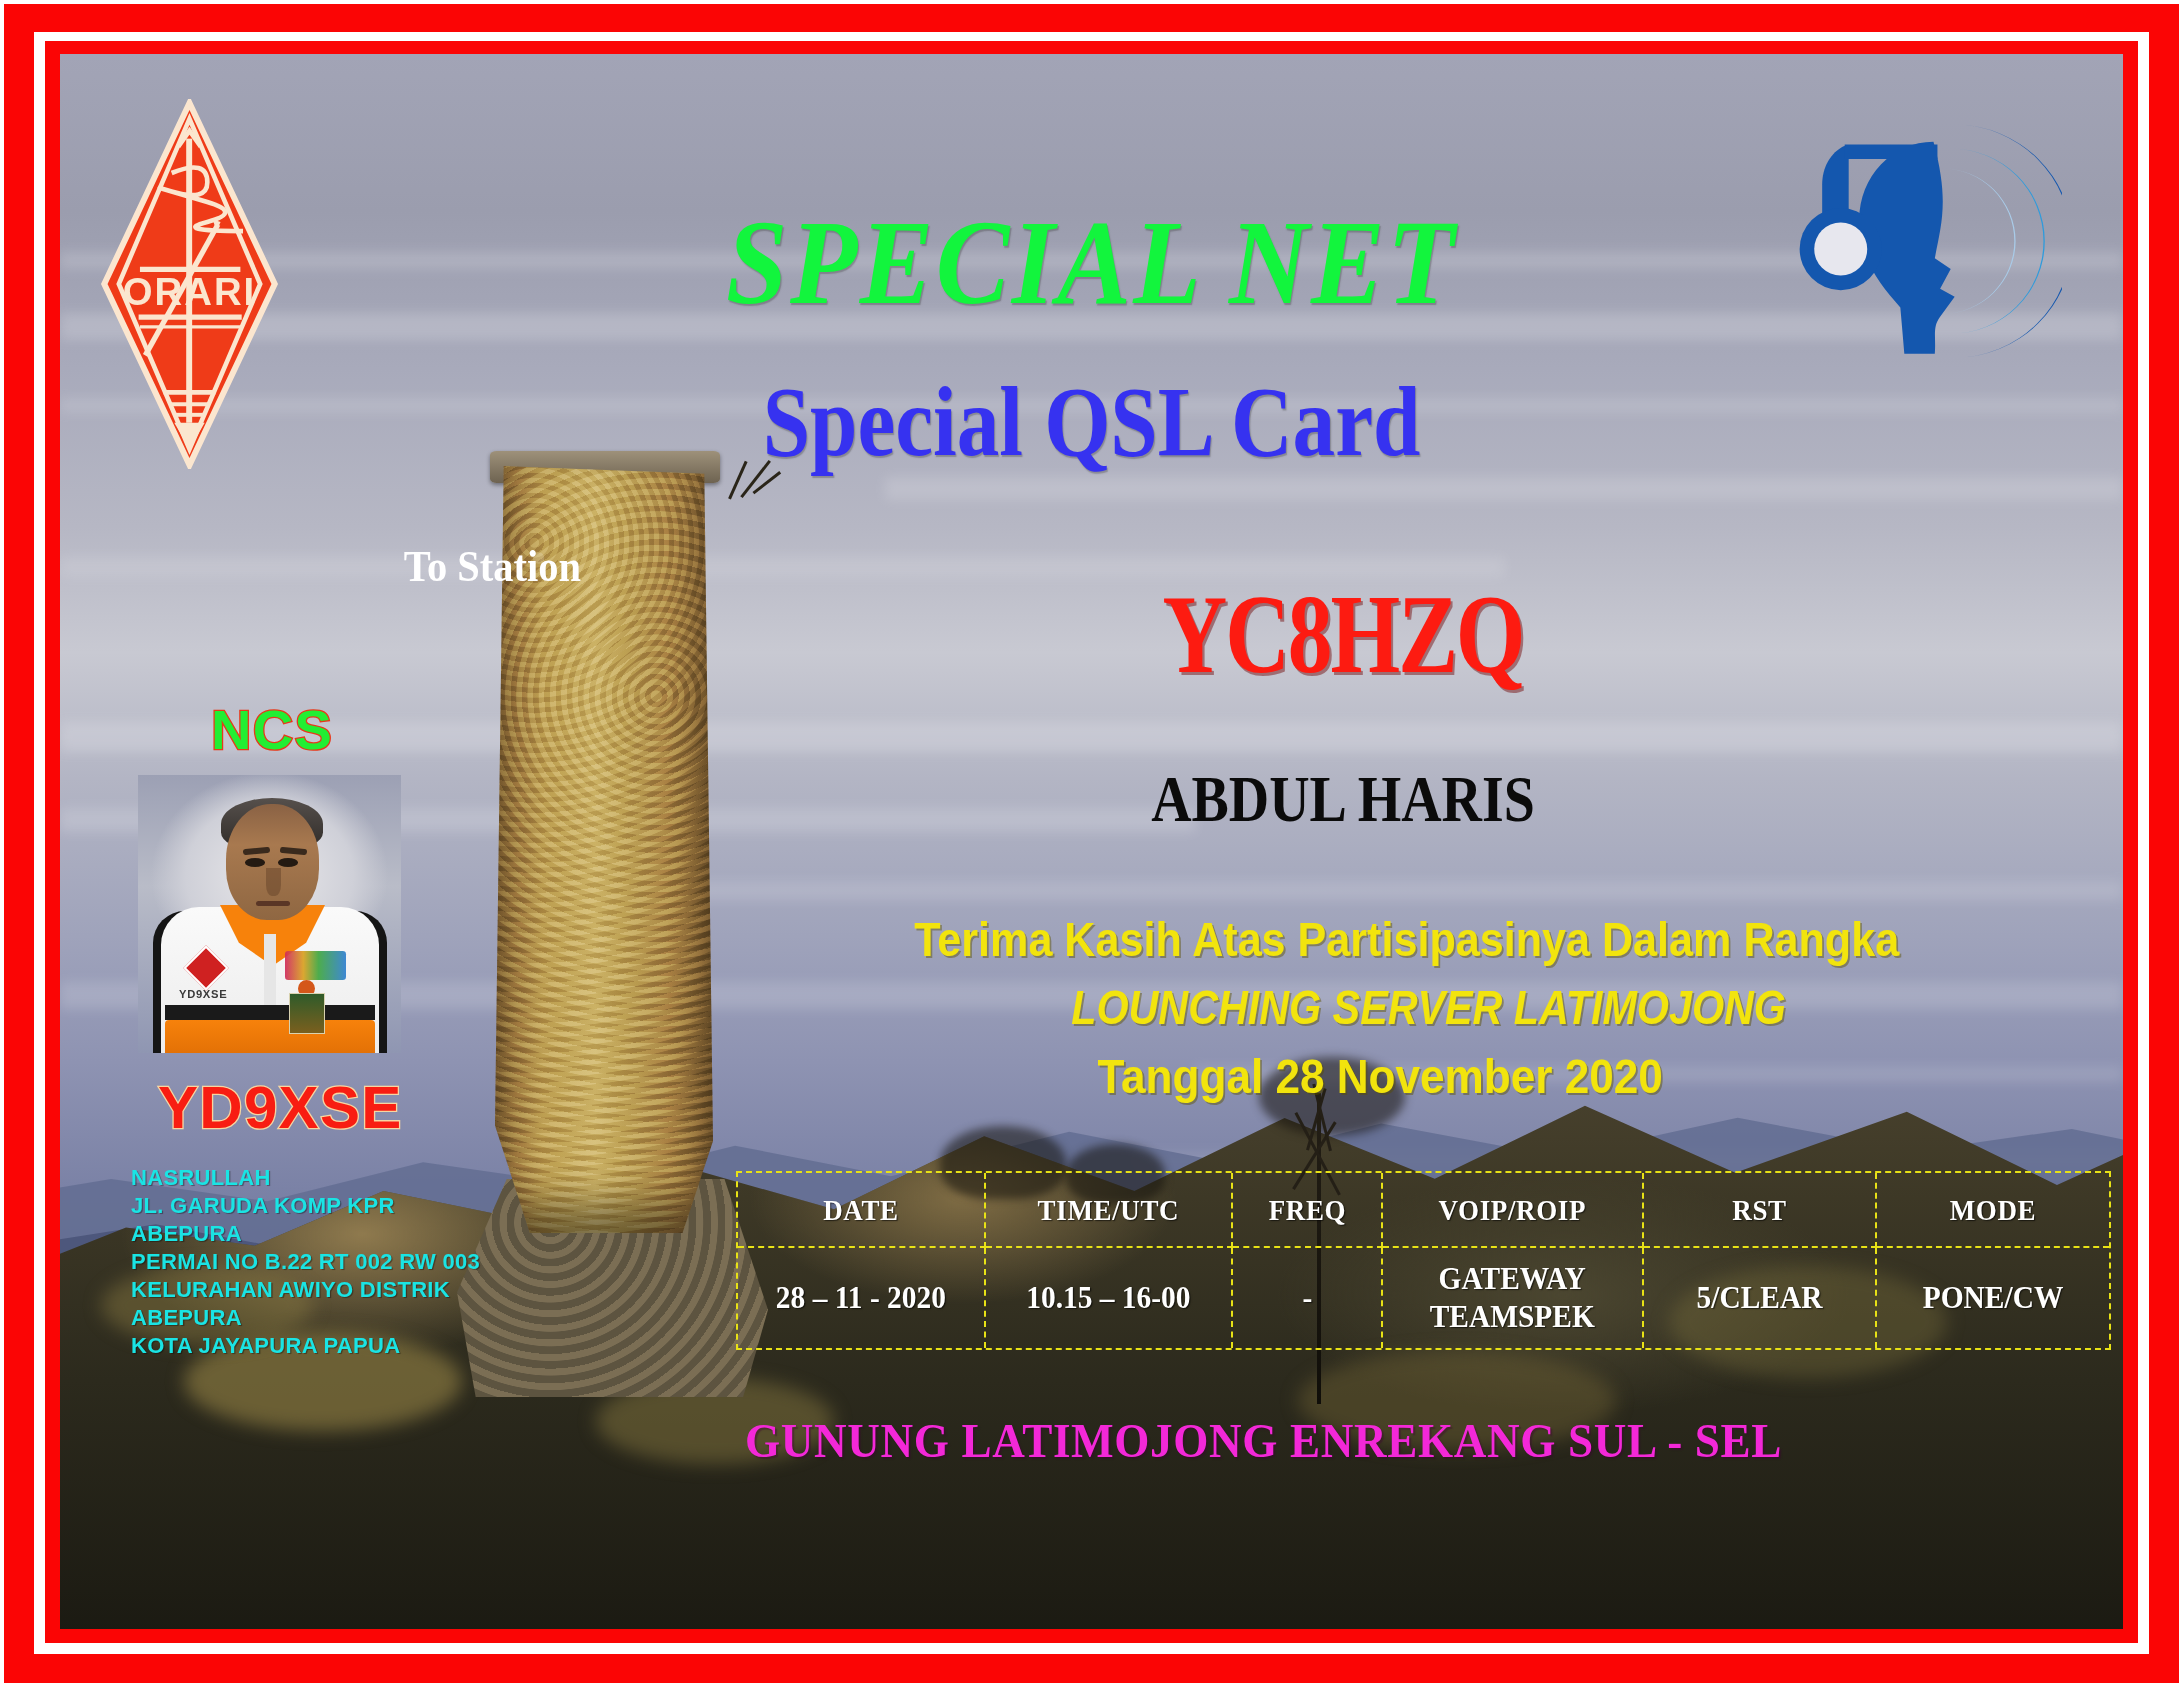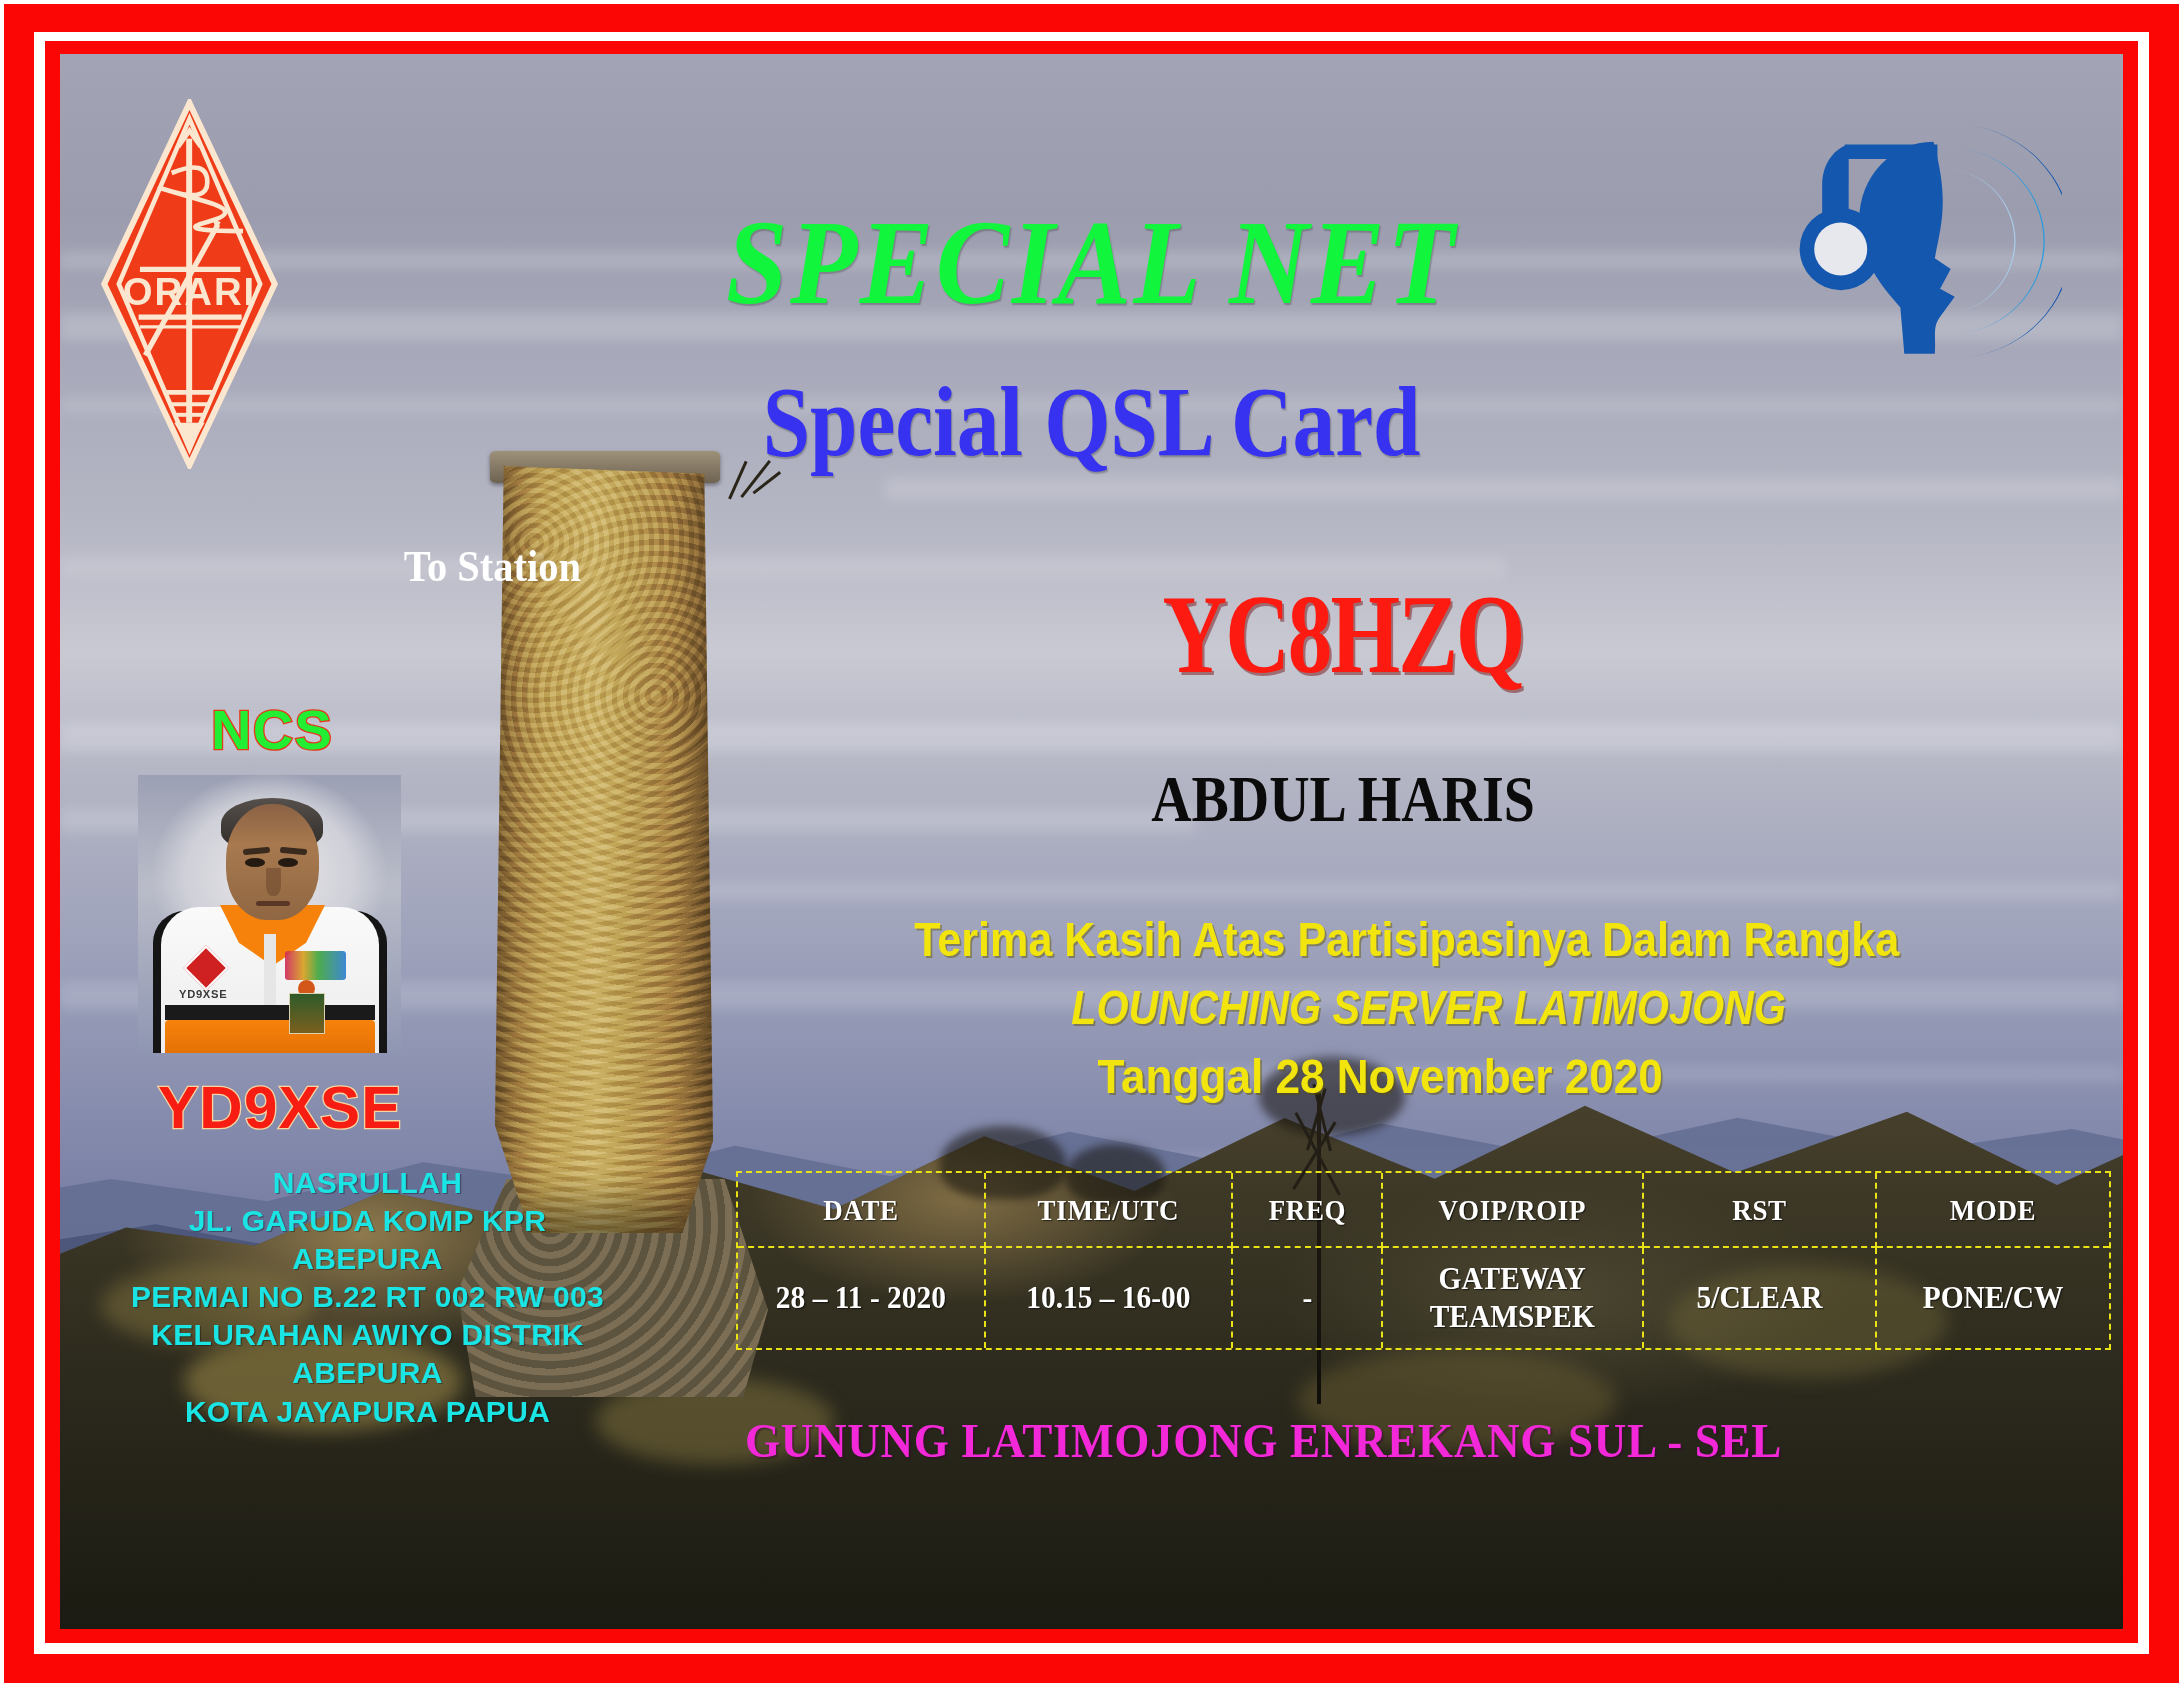--- a/index.html
+++ b/index.html
@@ -330,25 +330,24 @@
     position:absolute;left:151px;top:218px;width:36px;height:41px;
     background:linear-gradient(to bottom,#2f5b2a,#7a5f1e);border:1.3px solid #d8d2b0;
   }
   .idclip{
     position:absolute;left:160px;top:205px;width:17px;height:17px;
     background:#d4571a;border-radius:50%;
   }
 
   .addr{
     left:71px;top:1110px;
-    font-size:30px;font-weight:bold;color:#1ae4e4;
+    font-size:22px;font-weight:bold;color:#1ae4e4;
     font-family:"Liberation Sans", sans-serif;
     line-height:1.27;white-space:pre;letter-spacing:0.3px;
     text-shadow:1.3px 1.3px 0.7px rgba(0,0,0,.35);
-    text-align:center;
   }
 
   .gunung{
     left:652px;top:1359px;
     font-size:48px;font-weight:bold;color:#f328d8;
     font-family:"Liberation Serif", serif;
     letter-spacing:0.7px;transform:scaleX(.94);
     text-shadow:2px 2px 1.3px rgba(60,0,50,.4);
   }
 

